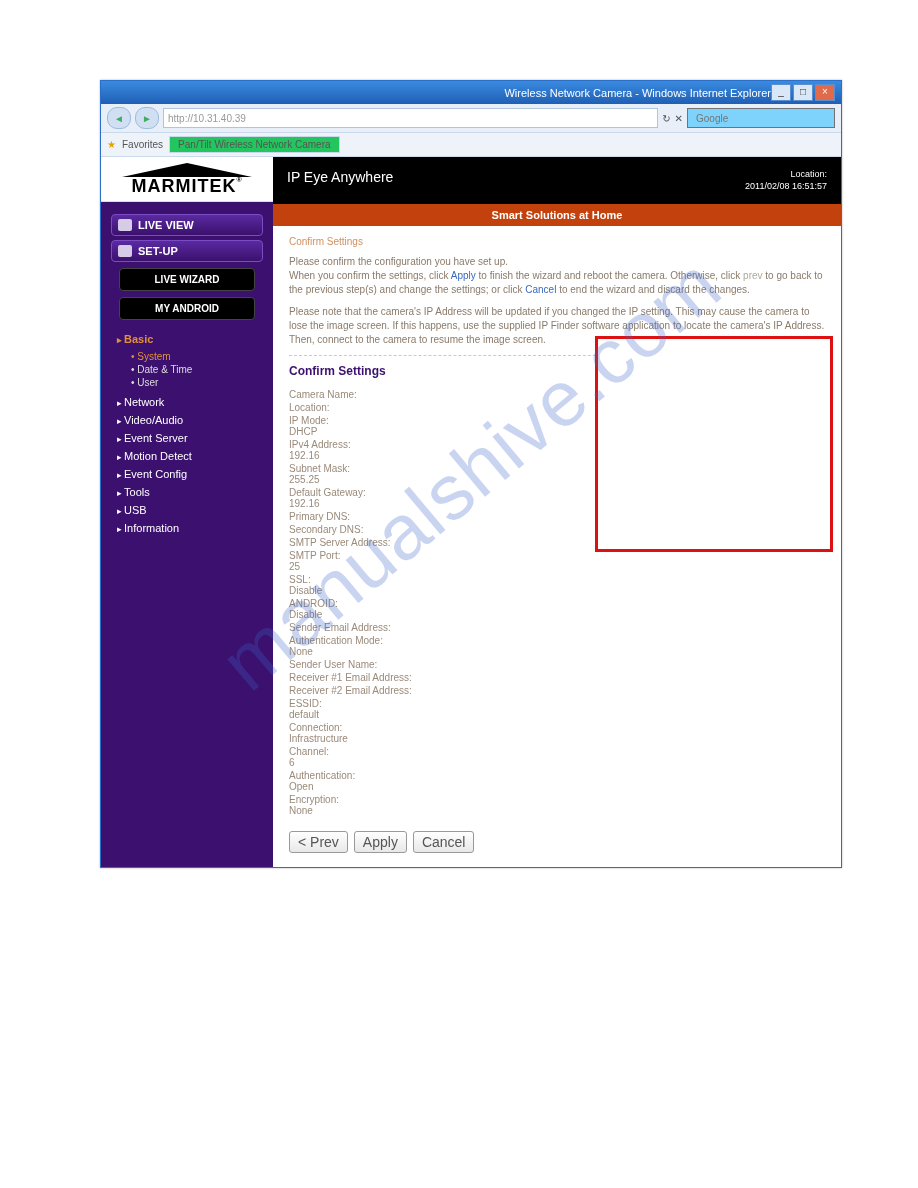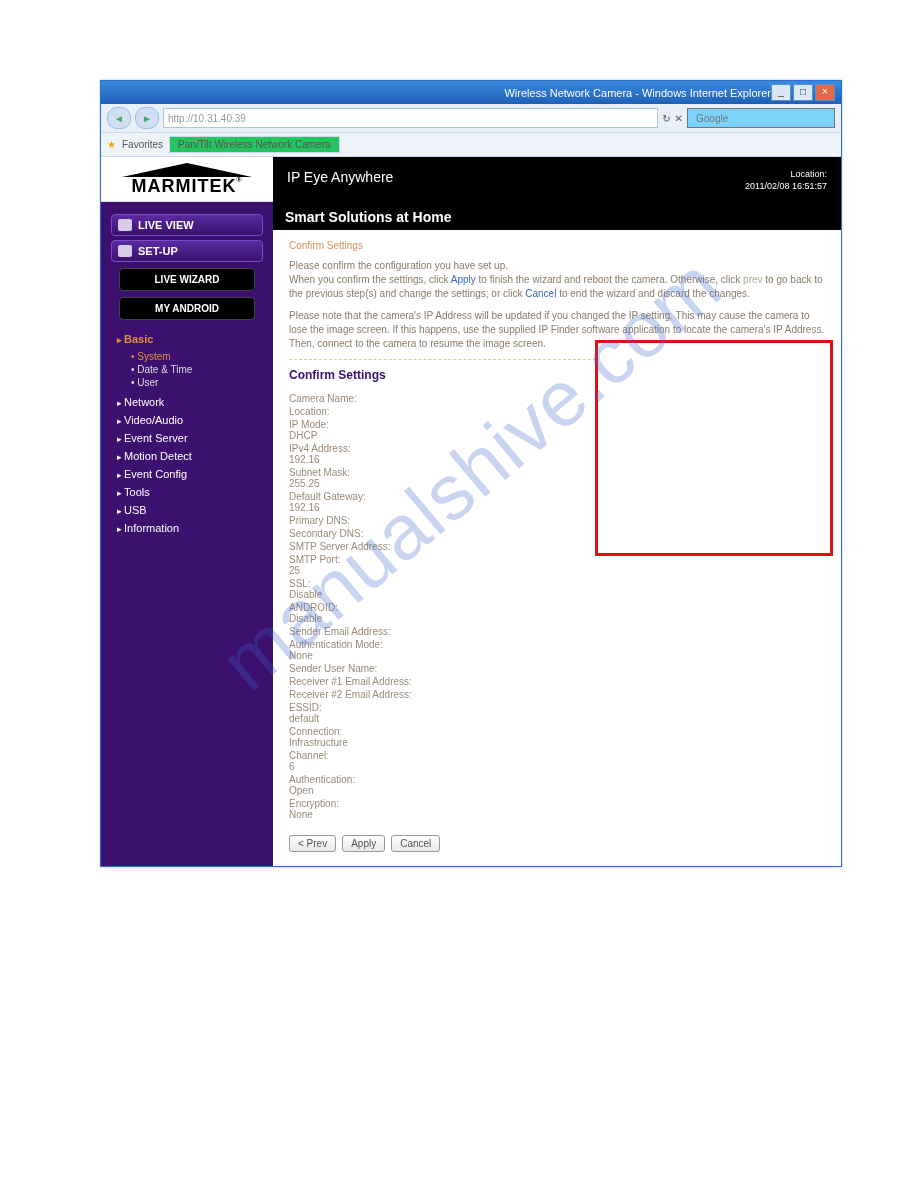--- a/index.html
+++ b/index.html
@@ -199,25 +199,25 @@
     background: #000;
     color: #fff;
     padding: 12px 14px;
     display:flex;
     justify-content:space-between;
     align-items:flex-start;
   }
   .header-title { font-size: 14px; font-weight: normal; }
   .header-meta { font-size: 9px; text-align:right; line-height:1.3; }
   .header-purple {
-    background: #000000;
-    color: #fff;
-    font-size: 14px;
+    background: #c2410c;
+    color: #fff;
+    font-size: 11px;
     font-weight: bold;
-    text-align: left;
+    text-align: center;
     padding: 5px 12px;
   }
   .main-panel {
     background: #fff;
     padding: 10px 16px 14px 16px;
     font-size: 10px;
     color: #7a6b5a;
     position: relative;
   }
   .crumb { color: #d09060; font-size: 10px; margin-bottom: 8px; }
@@ -226,21 +226,21 @@
   .instr .mist{color:#b0a898;}
   .hr { border: none; border-top: 1px dashed #d8c9a8; margin: 8px 0; }
   .section-title { color: #3b106e; font-size: 12px; font-weight: bold; margin: 8px 0 10px 0; }
   .kv-row { display:flex; padding: 1px 0; font-size: 10px; color:#9a8a7a;flex-direction:column;}
   .kv-row .k { width: 165px; }
   .kv-row .v { flex:1; }
   .btn-row { margin-top: 14px; display:flex; gap:6px; }
   .form-btn {
     border: 1px solid #999;
     background: linear-gradient(#fff,#e8e8e8);
-    font-size: 10px;
+    font-size: 14px;
     padding: 2px 8px;
     border-radius: 3px;
     color:#555;
   }
   .red-box {
     position: absolute;
     border: 3px solid #d11;
     background: #fff;
     width: 232px;
     height: 210px;

